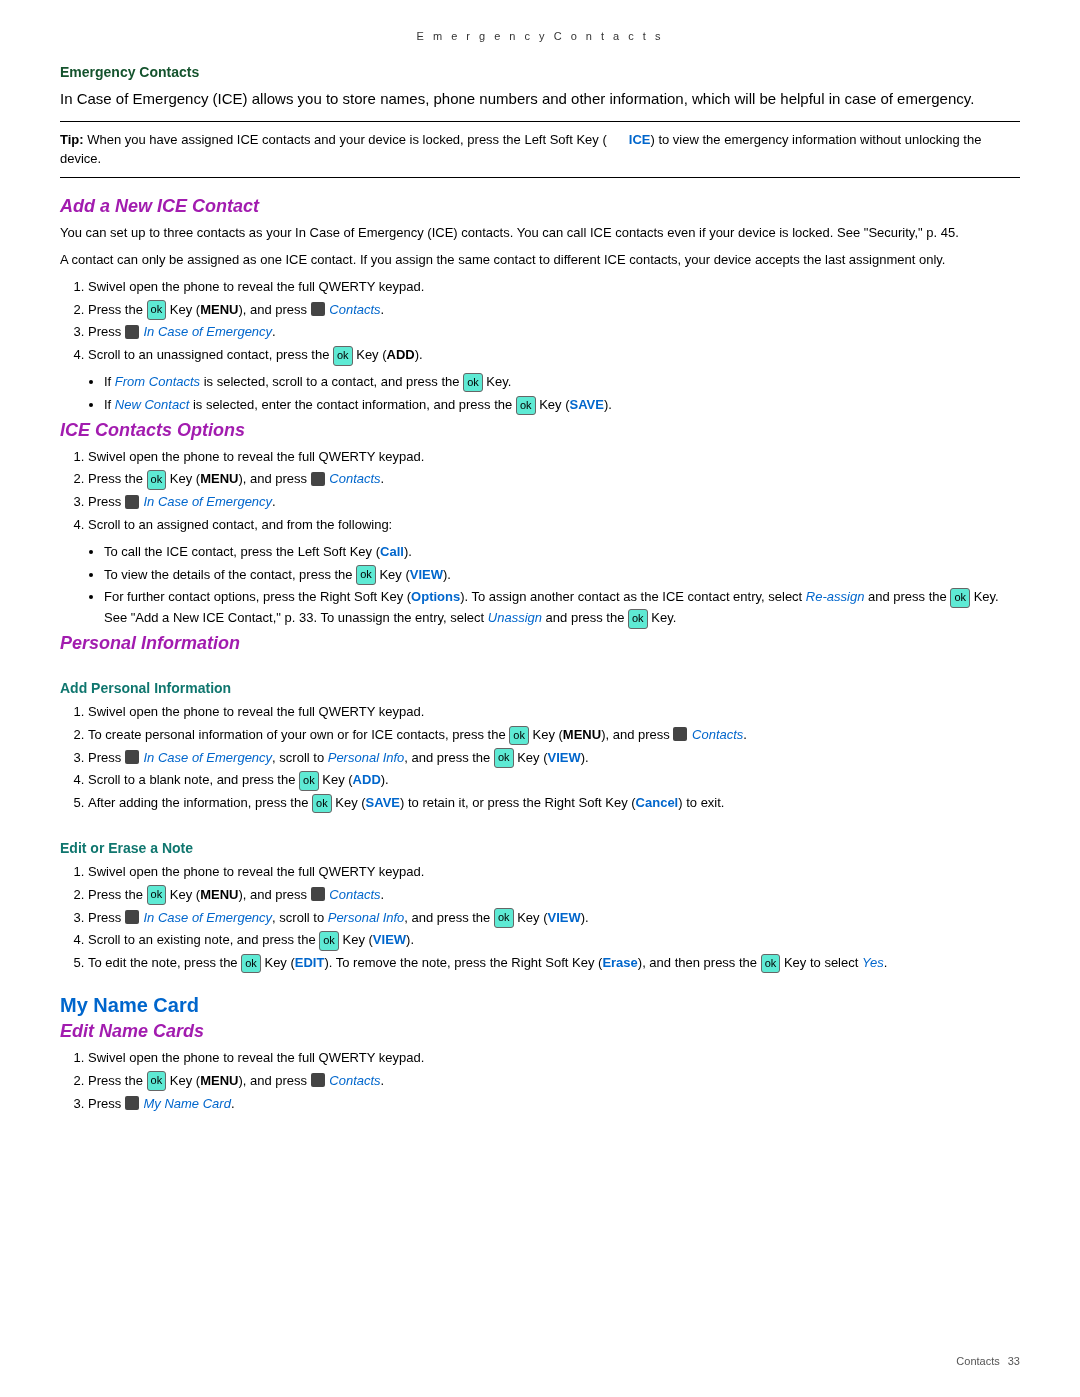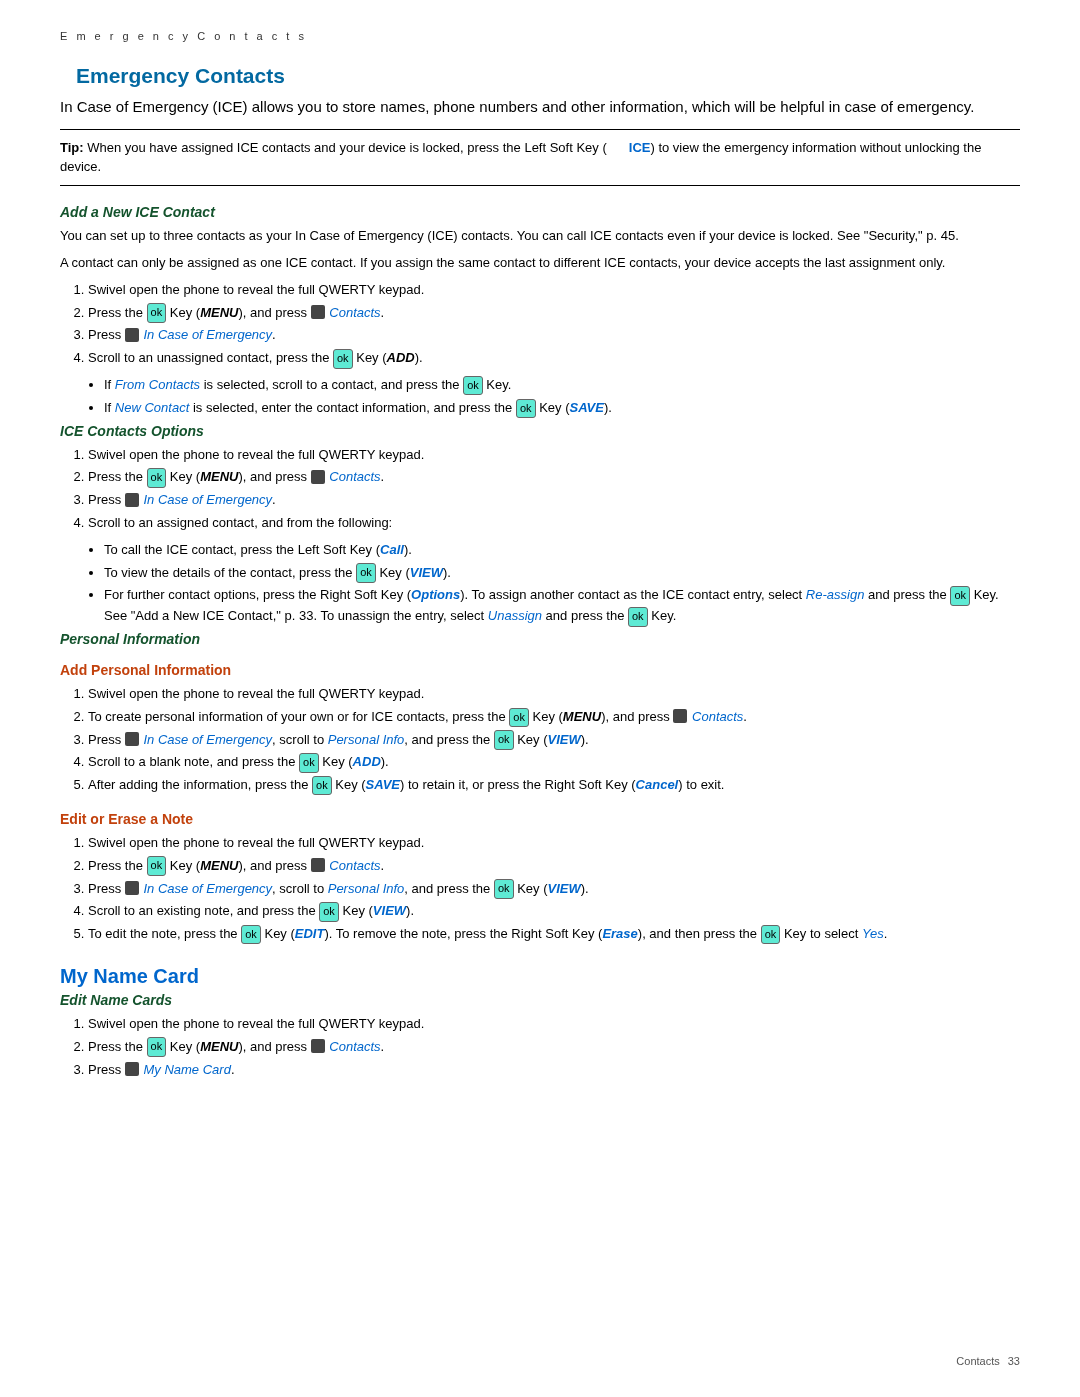--- a/index.html
+++ b/index.html
@@ -6,33 +6,32 @@
     body {
       font-family: Arial, Helvetica, sans-serif;
       font-size: 13px;
       color: #000;
       background: #fff;
       width: 1080px;
       min-height: 1397px;
       padding: 30px 60px 40px 60px;
     }
     .page-header {
-      text-align: left;
+      text-align: center;
       font-size: 11px;
       letter-spacing: 3px;
       color: #333;
       margin-bottom: 18px;
       padding-bottom: 4px;
     }
     .section-title {
-      color: #0369a1;
-      font-size: 21px;
+      color: #14532d;
+      font-size: 14px;
       font-weight: bold;
       margin-bottom: 8px;
-      margin-left: 16px;
     }
     .intro-text {
       font-size: 15px;
       line-height: 1.5;
       margin-bottom: 10px;
     }
     .tip-box {
       border-top: 1.5px solid #000;
       border-bottom: 1.5px solid #000;
       padding: 8px 0 8px 0;
@@ -42,32 +41,32 @@
     }
     .tip-box .tip-label {
       font-weight: bold;
     }
     .tip-box .ice-blue {
       color: #0066cc;
       font-weight: bold;
       padding-left: 22px;
     }
     .subsection-title-italic {
-      color: #14532d;
+      color: #a21caf;
       font-style: italic;
-      font-size: 14px;
+      font-size: 18px;
       font-weight: bold;
       margin-bottom: 6px;
     }
     .subsection-title-bold {
-      color: #c2410c;
+      color: #0f766e;
       font-style: normal;
       font-size: 14px;
       font-weight: bold;
-      margin-top: 15px;
+      margin-top: 26px;
       margin-bottom: 6px;
     }
     .body-text {
       font-size: 13px;
       line-height: 1.55;
       margin-bottom: 7px;
     }
     ol {
       margin-left: 28px;
       margin-bottom: 6px;
@@ -85,21 +84,20 @@
     ul li {
       font-size: 13px;
       line-height: 1.6;
       margin-bottom: 2px;
     }
     .blue {
       color: #0066cc;
     }
     .bold {
       font-weight: bold;
-      font-style: italic;
     }
     .italic-blue {
       color: #0066cc;
       font-style: italic;
     }
     .key-icon {
       display: inline-block;
       border: 1px solid #666;
       border-radius: 3px;
       padding: 0px 3px;

